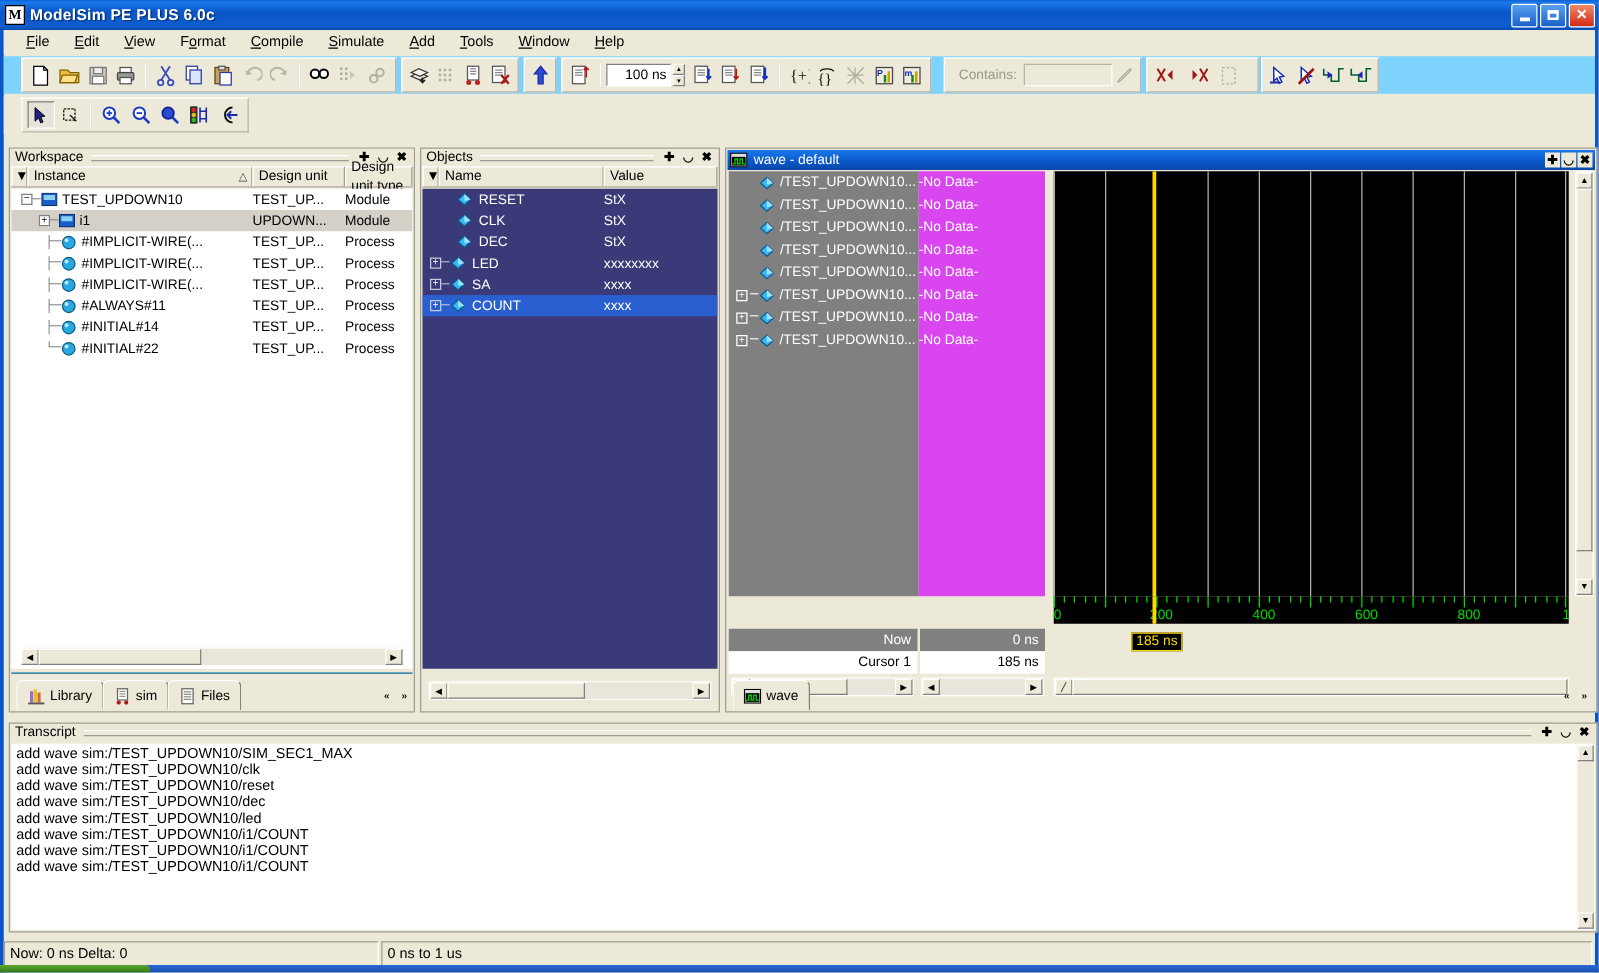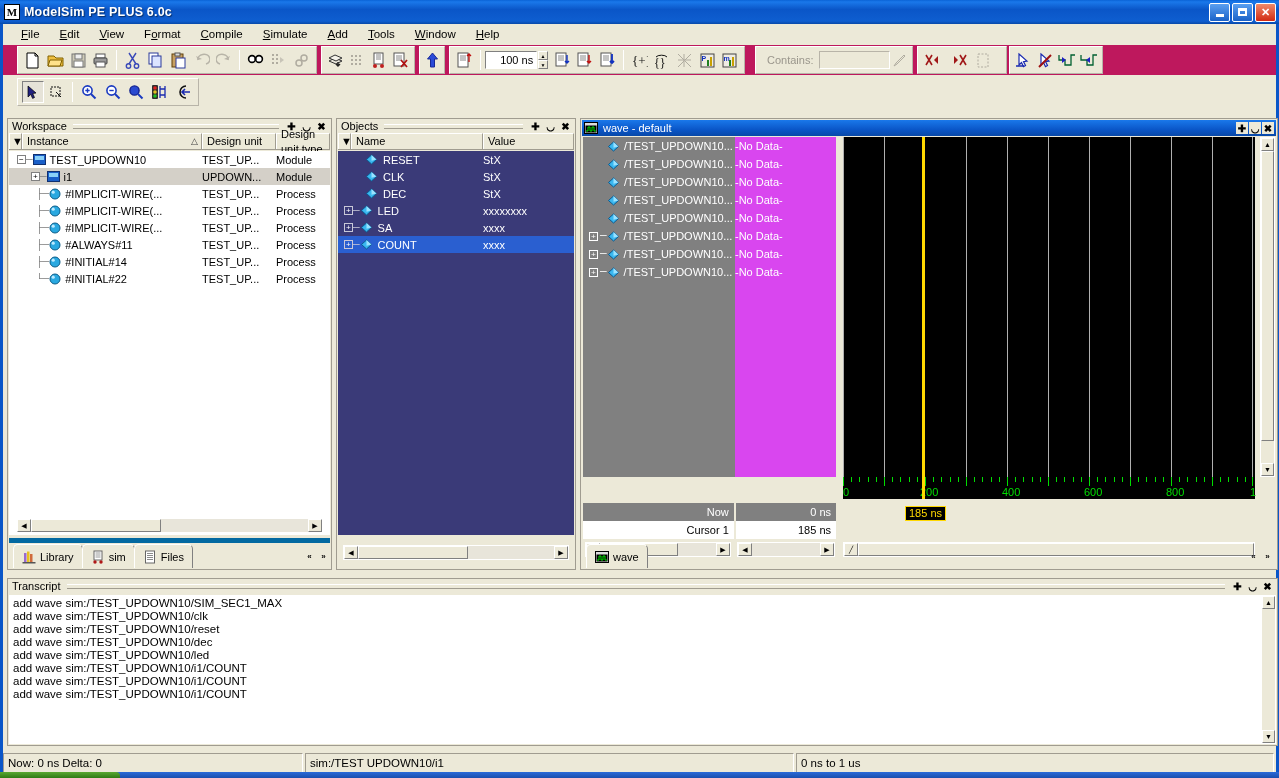--- a/index.html
+++ b/index.html
@@ -55,21 +55,21 @@
     position: absolute; left: 0; top: 24px; width: 1273px; height: 19px;
     background: #ece9d8; display: flex; align-items: center;
     padding-left: 8px;
   }
   .menu-item { padding: 2px 10px; color: #000; font-size: 11.5px; }
   .menu-item u { text-decoration: underline; }
 
   
   .toolbar1 {
     position: absolute; left: 0; top: 45px; width: 1273px; height: 30px;
-    background: #be185d;
+    background: #7dd3fc;
   }
   .toolbar2 {
     position: absolute; left: 0; top: 77px; width: 1273px; height: 30px;
     background: #ece9d8;
   }
   .tb-group {
     position: absolute; top: 1px; height: 28px;
     border: 1px solid #b8b4a8; border-top-color:#fff; border-left-color:#fff;
     display: flex; align-items: center; padding: 0 3px;
     background: #ece9d8;
@@ -145,21 +145,21 @@
     border:1px solid #fff; display:flex; align-items:center;
   }
   .sbtn { width:14px; height:13px; background:#ece9d8; border:1px solid #fff;
           border-right-color:#808080; border-bottom-color:#808080;
           display:flex;align-items:center;justify-content:center;font-size:7px;color:#000; flex:none;}
   .strack { flex:1; height:13px; background:#e8e5da; }
   .sthumb { height:13px; background:#ece9d8; border:1px solid #fff;
             border-right-color:#808080; border-bottom-color:#808080; }
 
   .tabstrip { position:absolute; left:1px; bottom:1px; height:30px; right:1px;
-              border-top:5px solid #0369a1; display:flex; align-items:flex-end; padding-left:4px; }
+              border-top:1px solid #0369a1; display:flex; align-items:flex-end; padding-left:4px; }
   .tab {
     height: 24px; display:flex; align-items:center; gap:4px; padding: 0 8px;
     background:#ece9d8; border:1px solid #fff; border-bottom:none;
     border-right-color:#808080; border-radius: 5px 5px 0 0; font-size:11px;
     margin-right: -1px;
   }
 
   
   #objects { left: 333px; top: 118px; width: 240px; height: 452px;
              border:1px solid #a09c90; background:#ece9d8; }
@@ -1198,20 +1198,19 @@
       <div class="tr-line">&nbsp;</div>
     </div>
     <div class="vscroll" style="right:1px; top:16px; bottom:1px; width:15px;">
       <div class="vbtn">▲</div>
       <div class="vbtn" style="position:absolute;bottom:0;">▼</div>
     </div>
   </div>
 
   <div class="statusbar">
     <div class="sfield" style="width:300px;">Now: 0 ns   Delta: 0</div>
-    <div class="sfield" style="width:489px;">sim:/TEST UPDOWN10/i1</div>
     <div class="sfield" style="flex:1;">0 ns to 1 us</div>
   </div>
 
   <div class="taskbar">
       <div class="start"></div>
     </div>
 </div>
 
 </body></html>

